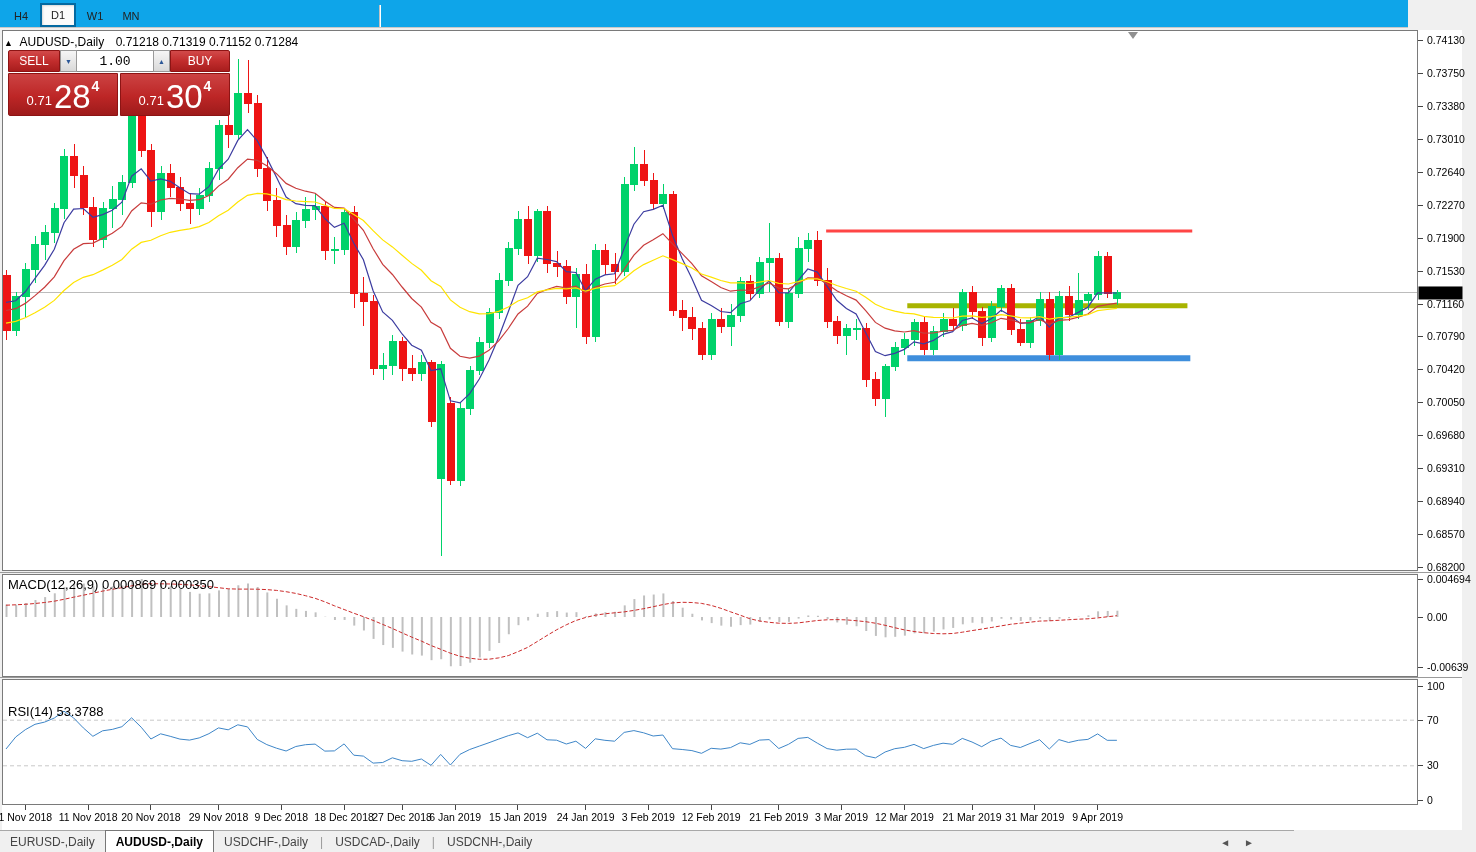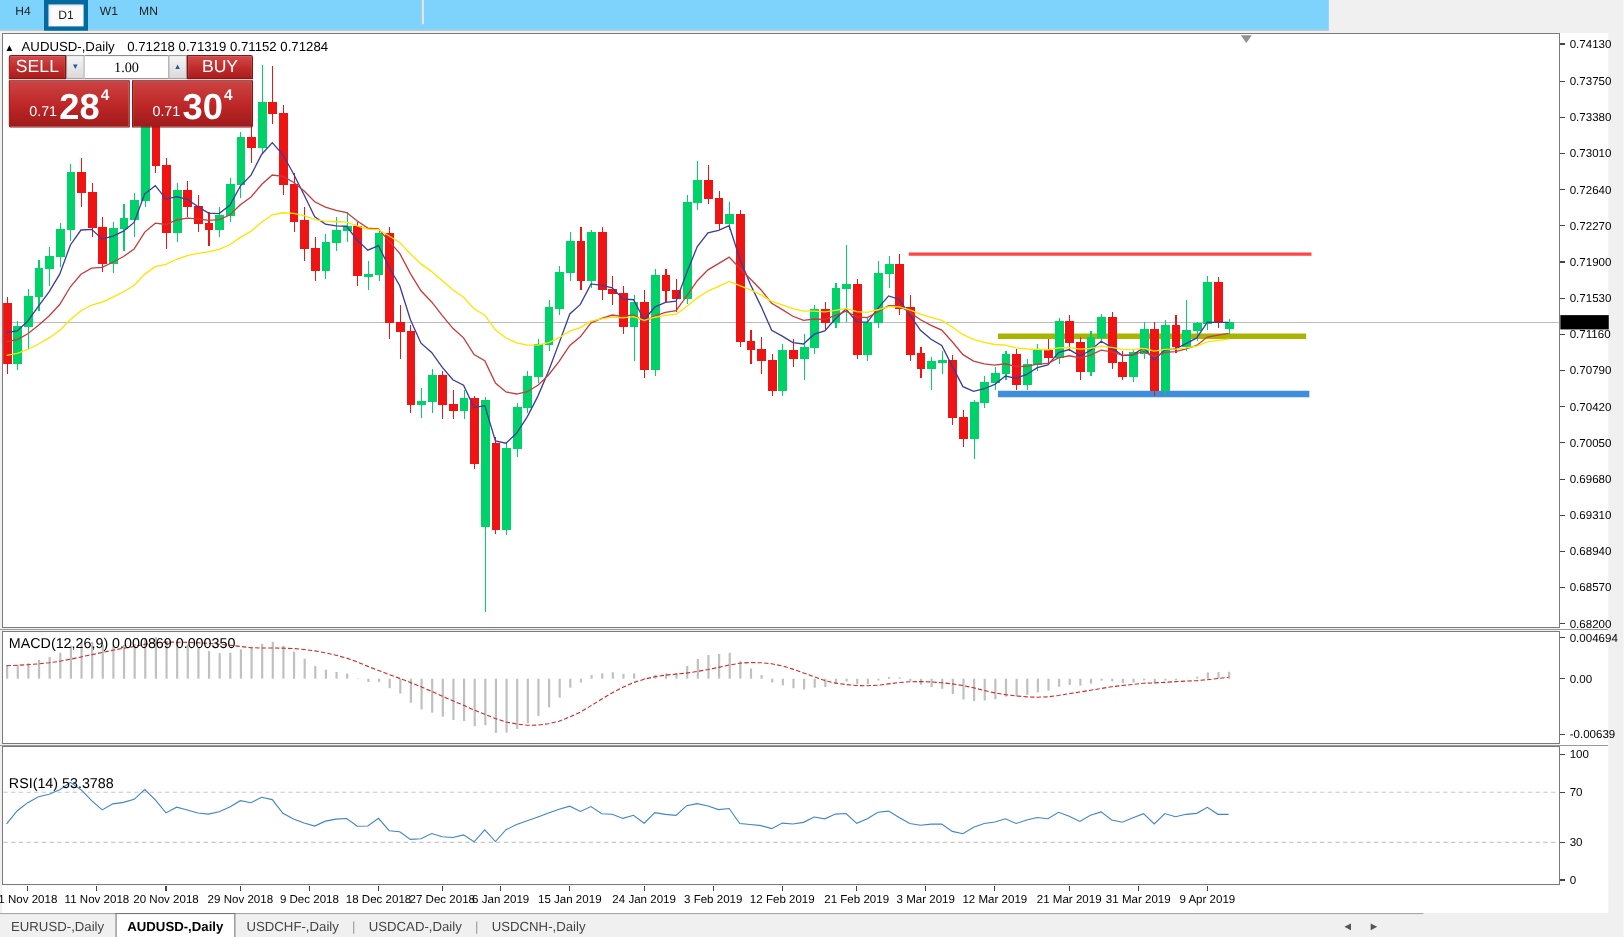--- a/index.html
+++ b/index.html
@@ -1,49 +1,49 @@
 <!DOCTYPE html>
 <html><head>
 <meta charset="utf-8">
 <style>
   html,body{margin:0;padding:0}
   body{width:1476px;height:852px;position:relative;background:#f0f0f0;
        font-family:"Liberation Sans",sans-serif;overflow:hidden;font-size:11px;color:#000}
   svg text{font-family:"Liberation Sans",sans-serif}
   
-  .toolbar{position:absolute;left:0;top:0;width:1208px;height:28px;background:#7dd3fc;
-           border-bottom:1px solid #c9c9c9;z-index:5;display:flex;align-items:flex-start;padding-left:3px;box-sizing:border-box}
+  .toolbar{position:absolute;left:0;top:0;width:1408px;height:28px;background:#0ea5e9;
+           border-bottom:1px solid #c9c9c9;z-index:5;display:flex;align-items:flex-end;padding-left:3px;box-sizing:border-box}
   .tf-btn{min-width:24px;height:20px;margin:0 1px;display:flex;align-items:center;justify-content:center;
           padding:0 4px;font-size:11px;color:#222;border:1px solid transparent;cursor:default}
-  .tf-btn.active{background:#fbfbfb;border:4px solid #0369a1;box-shadow:inset 1px 1px 2px #d8d8d8}
+  .tf-btn.active{background:#fbfbfb;border:2px solid #0369a1;box-shadow:inset 1px 1px 2px #d8d8d8}
   .tb-sep{width:1px;height:22px;background:#c2c2c2;border-right:1px solid #fff;margin-left:230px}
   
   .chart-title{position:absolute;left:4px;top:35px;z-index:4;font-size:12px;color:#000;white-space:nowrap}
   .chart-title .tri{font-size:9px;margin-right:4px}
   
   .trade-panel{position:absolute;left:8px;top:50px;width:222px;z-index:6;}
   .tp-row1{display:flex;height:22px}
   .tp-btn{background:linear-gradient(180deg,#d24a4a 0%,#c22d2d 50%,#a81d1d 100%);
           border:1px solid #8d1414;color:#fff;display:flex;align-items:center;justify-content:center;
-          font-size:16px;box-sizing:border-box}
+          font-size:12px;box-sizing:border-box}
   .sell-btn{width:52px;border-radius:2px 0 0 0}
   .buy-btn{width:60px;flex:1;border-radius:0 2px 0 0}
   .tp-spin{width:17px;background:linear-gradient(180deg,#f6f6f6,#d9d9d9);border:1px solid #9a9a9a;
            display:flex;align-items:center;justify-content:center;box-sizing:border-box}
   .tp-spin .arrow{font-size:7px;color:#2b5797;line-height:1}
   .tp-vol{width:76px;height:22px;border:1px solid #8a8a8a;border-left:none;border-right:none;
-          text-align:center;font-size:13px;font-family:Liberation Serif, serif;box-sizing:border-box;padding:0}
+          text-align:center;font-size:13px;font-family:Liberation Mono, monospace;box-sizing:border-box;padding:0}
   .tp-row2{display:flex;margin-top:1px;height:43px}
   .tp-price{background:linear-gradient(180deg,#cc4343 0%,#bd2626 55%,#9e1b1b 100%);
             border:1px solid #8d1414;color:#fff;display:flex;align-items:flex-end;justify-content:center;
             box-sizing:border-box;padding-bottom:3px;cursor:default}
   .tp-price.sell{width:110px;margin-right:2px;border-radius:0 0 0 2px}
   .tp-price.buy{width:110px;border-radius:0 0 2px 0}
   .tp-small{font-size:13px;font-weight:normal;margin:0 2px 4px 0}
-  .tp-big{font-size:33px;font-weight:bold;line-height:0.9}
+  .tp-big{font-size:33px;font-weight:normal;line-height:0.9}
   .tp-sup{font-size:14px;font-weight:bold;margin:0 0 18px 1px}
   
   .ind-label{position:absolute;z-index:4;font-size:13px;color:#000;white-space:nowrap}
   
   .tabbar{position:absolute;left:0;top:830px;width:1294px;height:22px;background:#f0f0f0;
           border-top:1px solid #a8a8a8;z-index:5;display:flex;align-items:center;font-size:12px;color:#444}
   .tab{padding:2px 10px;height:16px;display:flex;align-items:center;cursor:default;white-space:nowrap}
   .tab.active{background:#fff;border:1px solid #777;border-bottom:1px solid #fff;font-weight:bold;color:#000;
               margin-top:-2px;padding-top:3px}
   .tabsep{color:#999;margin:0 2px}

